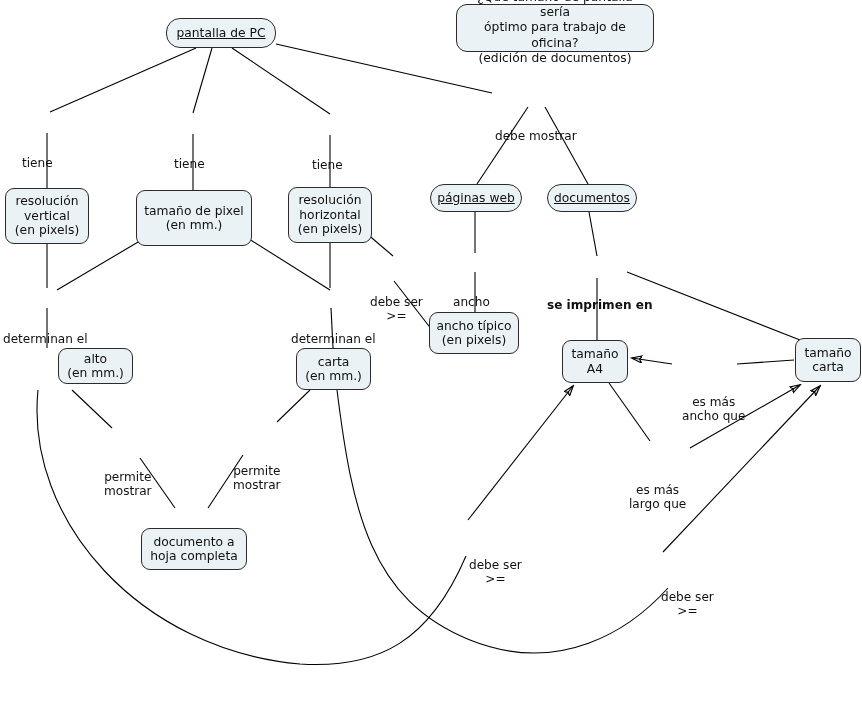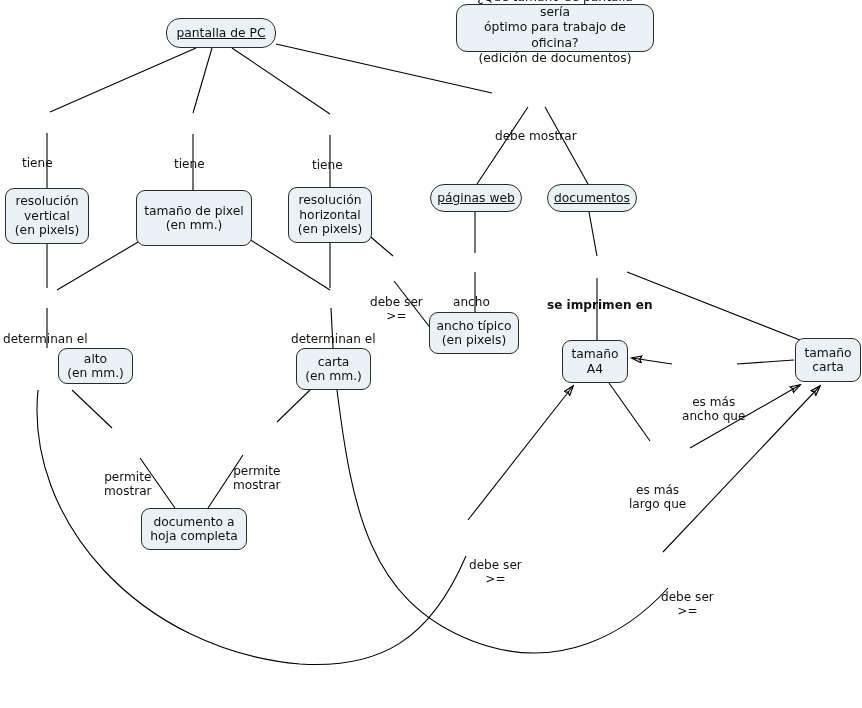--- a/index.html
+++ b/index.html
@@ -165,21 +165,21 @@
 
   <div class="node" style="left:296px; top:348px; width:75px; height:42px;">carta
 (en mm.)</div>
 
   <div class="node" style="left:562px; top:340px; width:66px; height:43px;">tamaño
 A4</div>
 
   <div class="node" style="left:795px; top:338px; width:66px; height:44px;">tamaño
 carta</div>
 
-  <div class="node" style="left:141px; top:508px; width:106px; height:42px;">documento a
+  <div class="node" style="left:141px; top:528px; width:106px; height:42px;">documento a
 hoja completa</div>
 
   <div class="edge-label" style="left:22px; top:119px;">tiene</div>
 
   <div class="edge-label" style="left:174px; top:120px;">tiene</div>
 
   <div class="edge-label" style="left:312px; top:121px;">tiene</div>
 
   <div class="edge-label" style="left:495px; top:92px;">debe mostrar</div>
 

